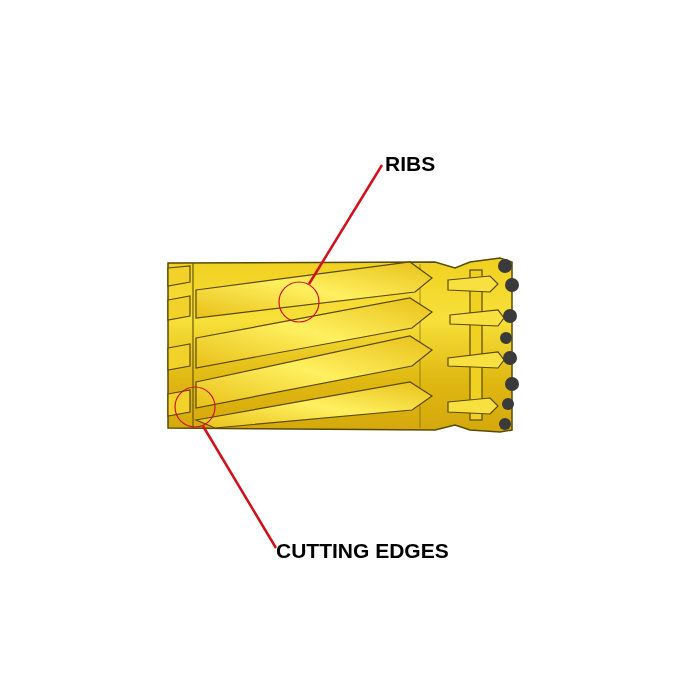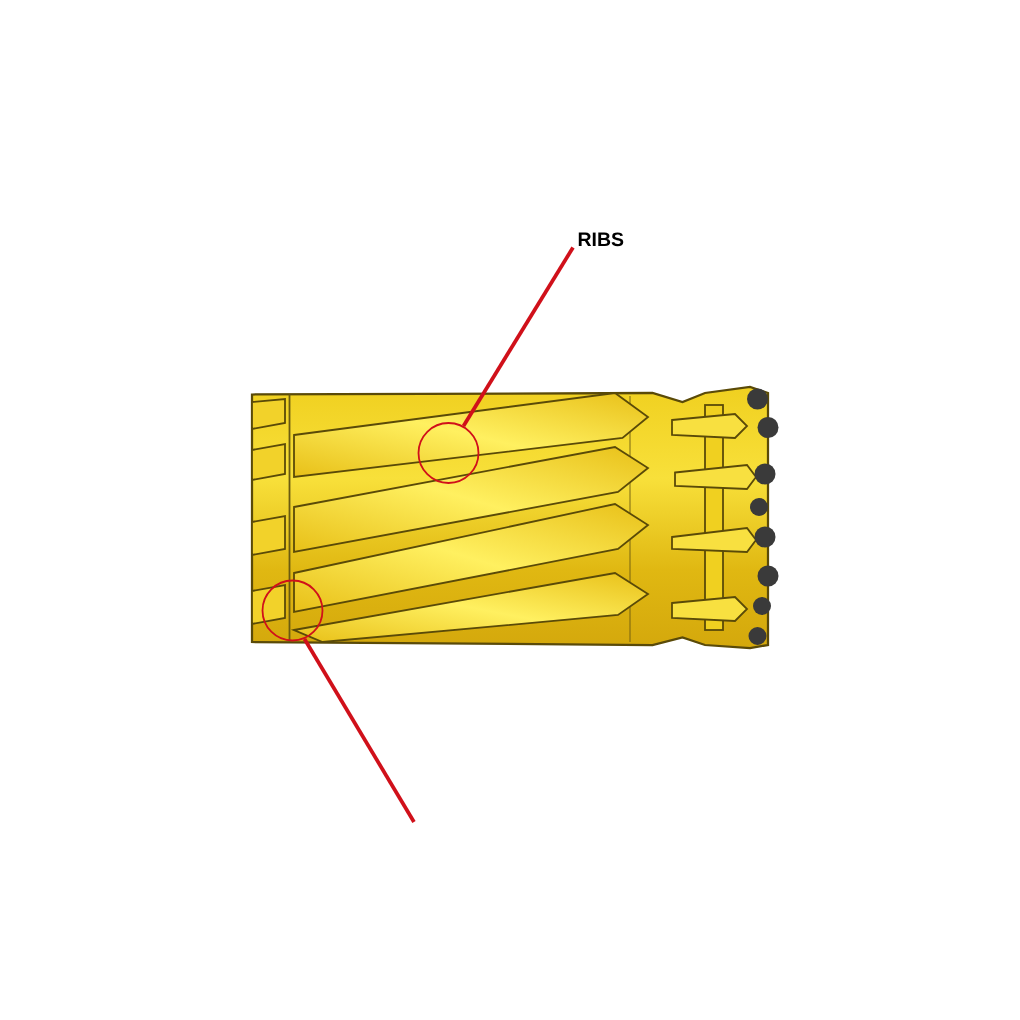--- a/index.html
+++ b/index.html
@@ -2,21 +2,21 @@
 <html><head>
 <meta charset="utf-8">
 <style>
   html, body { margin:0; padding:0; background:#ffffff; }
   .canvas { position:relative; width:680px; height:680px; background:#ffffff; overflow:hidden; }
   svg.art { position:absolute; left:0; top:0; }
   .label {
     position:absolute;
     font-family: "Liberation Sans", sans-serif;
     font-weight:bold;
-    font-size:13px;
+    font-size:21px;
     color:#000000;
     white-space:nowrap;
     line-height:1;
   }
   .label-ribs { left:385px; top:153px; }
   .label-cut { left:276px; top:540px; }
 </style>
 </head>
 <body>
 
@@ -78,13 +78,14 @@
       <line x1="382" y1="165" x2="309" y2="284" stroke="#d0101a" stroke-width="2.5"></line>
       <circle cx="299" cy="302" r="20" fill="none" stroke="#d0101a" stroke-width="1.2"></circle>
     </g>
     <g>
       <line x1="276" y1="548" x2="203" y2="426" stroke="#d0101a" stroke-width="2.5"></line>
       <circle cx="195" cy="407" r="20" fill="none" stroke="#d0101a" stroke-width="1.2"></circle>
     </g>
   </svg>
 
   <div class="label label-ribs">RIBS</div>
+  <div class="label label-cut">CUTTING EDGES</div>
 </div>
 
 </body></html>

